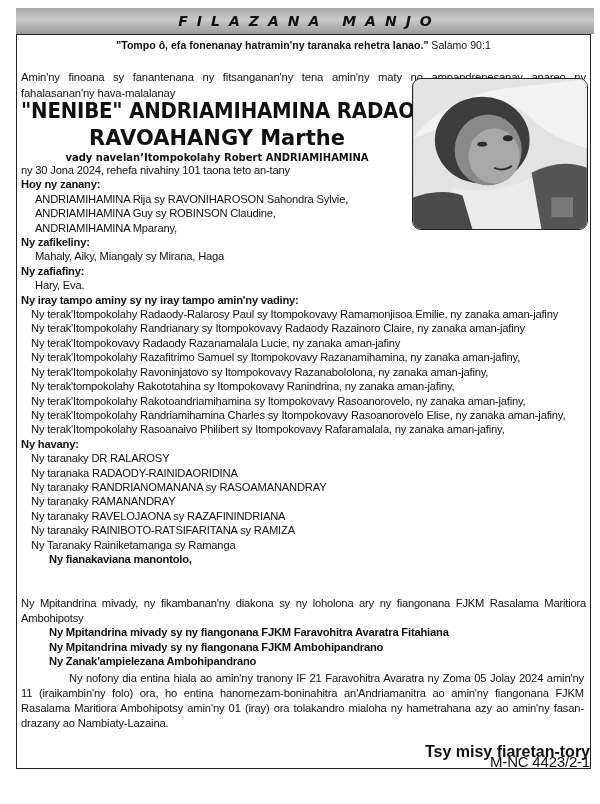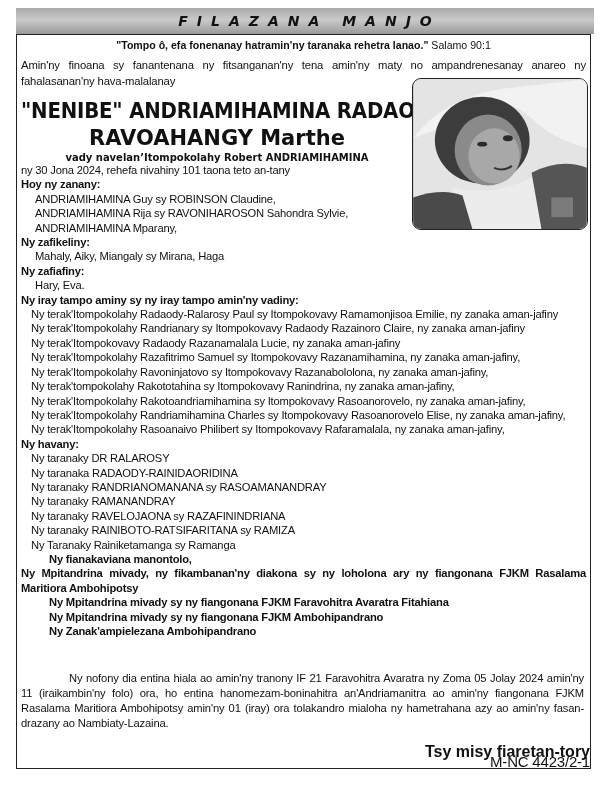--- a/index.html
+++ b/index.html
@@ -17,21 +17,21 @@
   .box {
     position: absolute; left: 16px; top: 34px; width: 575px; height: 735px;
     border: 1.5px solid #222; box-sizing: border-box;
   }
   .verse {
     position: absolute; left: 0; right: 0; top: 4px; text-align: center;
     font-family: "Liberation Sans", sans-serif; font-size: 11.5px; transform: scaleX(0.92);
   }
   .verse b { font-weight: bold; }
   .intro {
-    position: absolute; left: 4px; right: 4px; top: 22px; font-size: 11.3px; line-height: 16px;
+    position: absolute; left: 4px; right: 4px; top: 34px; font-size: 11.3px; line-height: 16px;
     text-align: justify; letter-spacing: -0.15px;
   }
   .name1 {
     position: absolute; left: 4px; top: 63px; width: 390px; text-align: center;
     font-family: "DejaVu Sans", sans-serif; font-weight: bold; font-size: 21px;
     letter-spacing: -0.2px; transform: scaleX(0.94); transform-origin: left;
     white-space: nowrap; line-height: 26px;
   }
   .name2 {
     position: absolute; left: 4px; top: 90px; width: 392px; text-align: center;
@@ -51,21 +51,21 @@
   .photo svg { width: 100%; height: 100%; display: block; }
   .body {
     position: absolute; left: 4px; top: 128px; width: 565px;
     font-size: 11.2px; line-height: 14.4px; letter-spacing: -0.2px;
   }
   .body .line { white-space: nowrap; }
   .body .head { font-weight: bold; }
   .body .ind1 { padding-left: 14px; }
   .body .ind2 { padding-left: 10px; }
   .body .bold { font-weight: bold; padding-left: 28px; }
-  .body .bold-wrap { font-weight: bold; white-space: normal; text-align: justify; }
+  .body .bold-wrap { font-weight: normal; white-space: normal; text-align: justify; margin-top: 30px; }
   .funeral {
     position: absolute; left: 4px; top: 636px; width: 563px;
     font-size: 11.2px; line-height: 15px; text-align: justify; letter-spacing: -0.15px;
     text-indent: 48px;
   }
   .closing {
     position: absolute; left: 0; right: 0; top: 708px; text-align: right;
     font-weight: bold; font-size: 16px;
   }
   .ref {
@@ -106,22 +106,22 @@
       <path d="M0 120 Q30 110 50 118 L60 152 L0 152 Z" fill="#4a4a4a"></path>
       <path d="M120 95 Q150 80 176 90 L176 152 L130 152 Z" fill="#555"></path>
       <rect x="140" y="120" width="22" height="20" fill="#7a7a7a"></rect>
     </svg>
   </div>
 
   <div class="body">
     <div class="line">ny 30 Jona 2024, rehefa nivahiny 101 taona teto an-tany</div>
 
     <div class="line head">Hoy ny zanany:</div>
+    <div class="line ind1">ANDRIAMIHAMINA Rija sy RAVONIHAROSON Sahondra Sylvie,</div>
     <div class="line ind1">ANDRIAMIHAMINA Guy sy ROBINSON Claudine,</div>
-    <div class="line ind1">ANDRIAMIHAMINA Rija sy RAVONIHAROSON Sahondra Sylvie,</div>
     <div class="line ind1">ANDRIAMIHAMINA Mparany,</div>
 
     <div class="line head">Ny zafikeliny:</div>
     <div class="line ind1">Mahaly, Aiky, Miangaly sy Mirana, Haga</div>
 
     <div class="line head">Ny zafiafiny:</div>
     <div class="line ind1">Hary, Eva.</div>
 
     <div class="line head">Ny iray tampo aminy sy ny iray tampo amin'ny vadiny:</div>
     <div class="line ind2">Ny terak'Itompokolahy Radaody-Ralarosy Paul sy Itompokovavy Ramamonjisoa Emilie, ny zanaka aman-jafiny</div>

